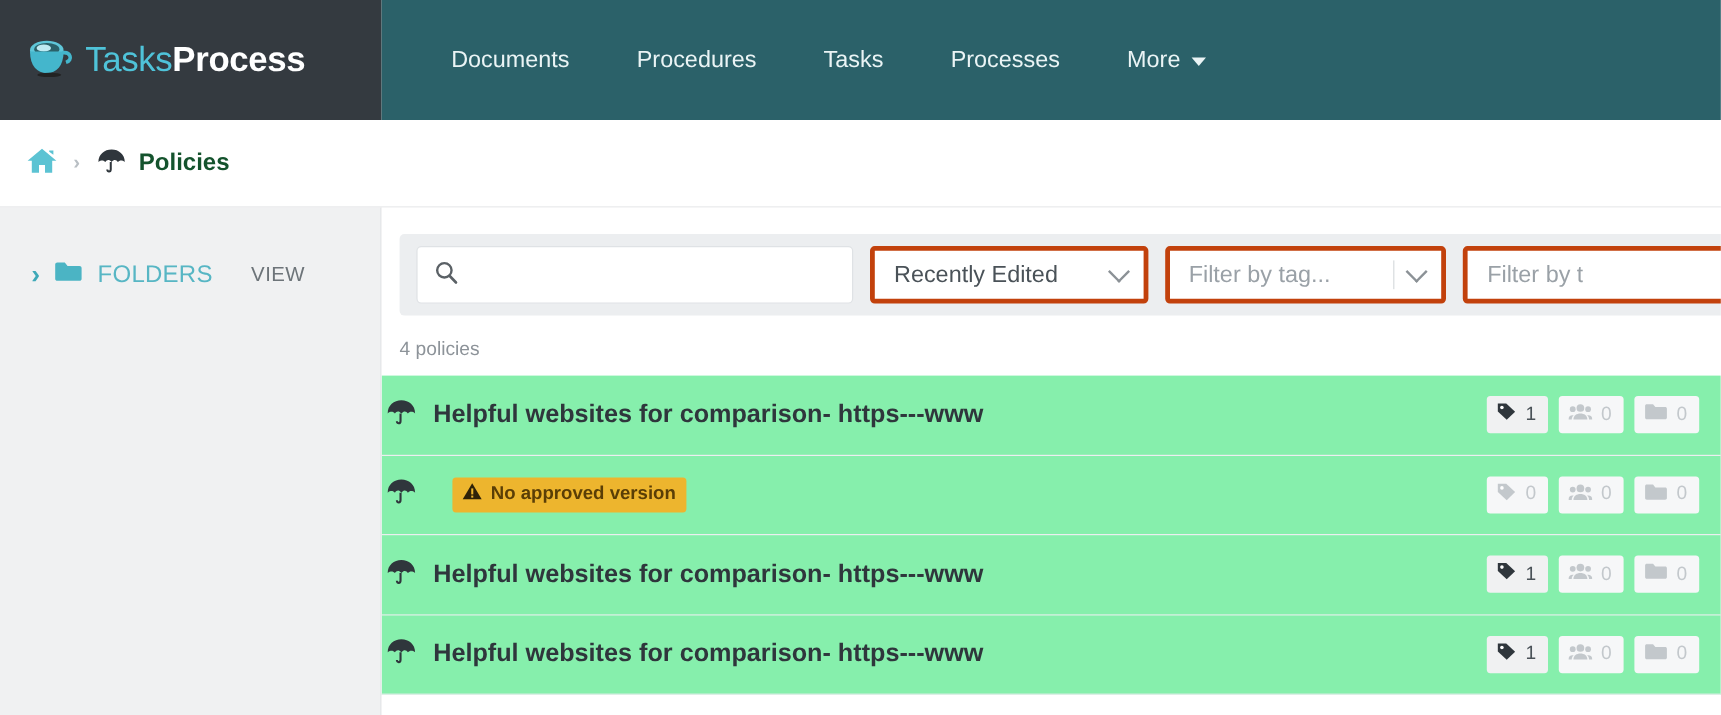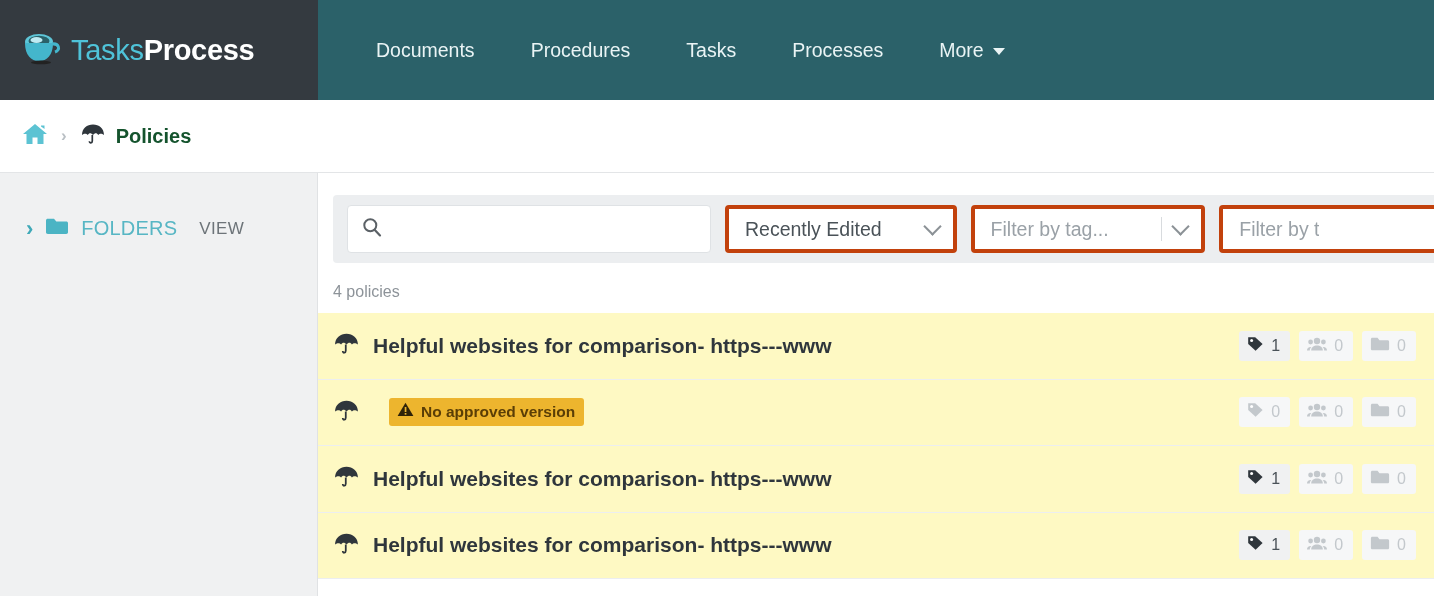--- a/index.html
+++ b/index.html
@@ -136,21 +136,21 @@
   .folders-label {
     color: #57b6c4;
     font-size: 20px;
     letter-spacing: 0.2px;
     cursor: pointer;
   }
   .view-label {
     color: #6d7479;
     font-size: 17px;
     letter-spacing: 0.4px;
-    margin-left: 10px;
+    margin-left: 20px;
     cursor: pointer;
   }
 
   .content {
     position: absolute;
     left: 318px; top: 173px;
     width: 1116px;
     height: 423px;
     background: #ffffff;
     box-sizing: border-box;
@@ -251,24 +251,24 @@
   .list {
     position: absolute;
     left: 0; top: 140px;
     width: 1116px;
   }
   .list-row {
     height: 66.5px;
     border-bottom: 1px solid #eceef0;
     display: flex;
     align-items: center;
-    padding: 0 18px 0 15px;
-    box-sizing: border-box;
-    cursor: pointer;
-    background: #fef9c3;
+    padding: 0 18px 0 3px;
+    box-sizing: border-box;
+    cursor: pointer;
+    background: #86efac;
   }
   .row-main {
     display: flex;
     align-items: center;
     gap: 13px;
     flex: 1;
     min-width: 0;
   }
   .row-title {
     font-size: 21px;

